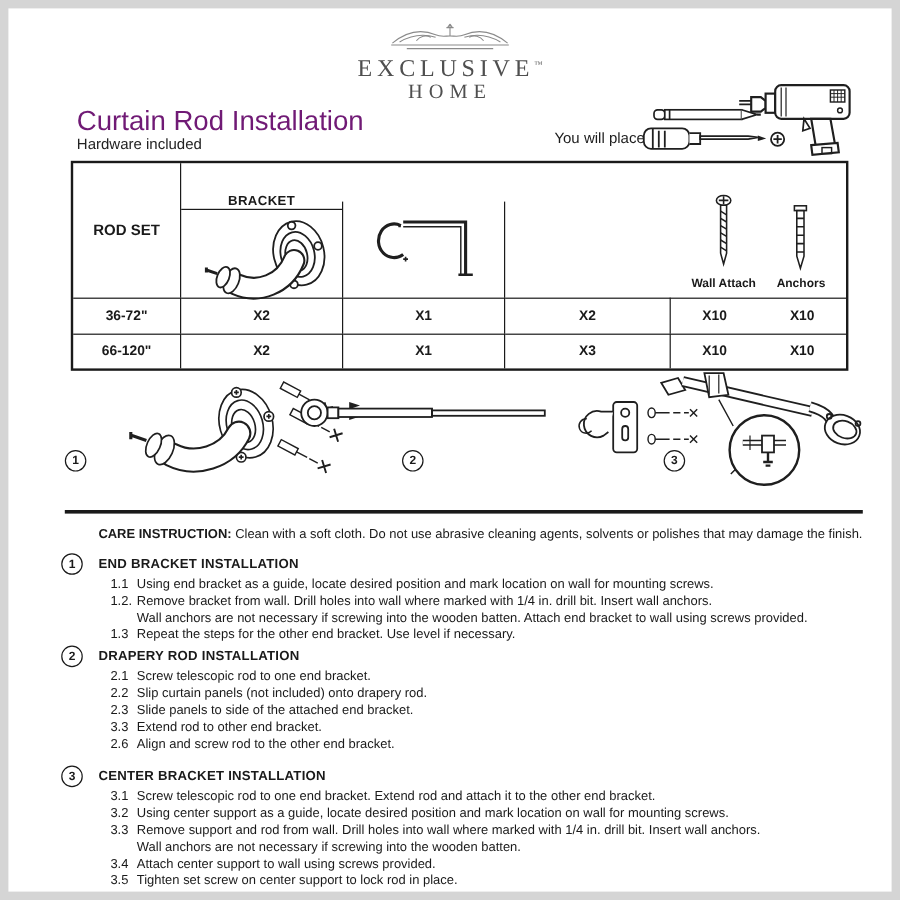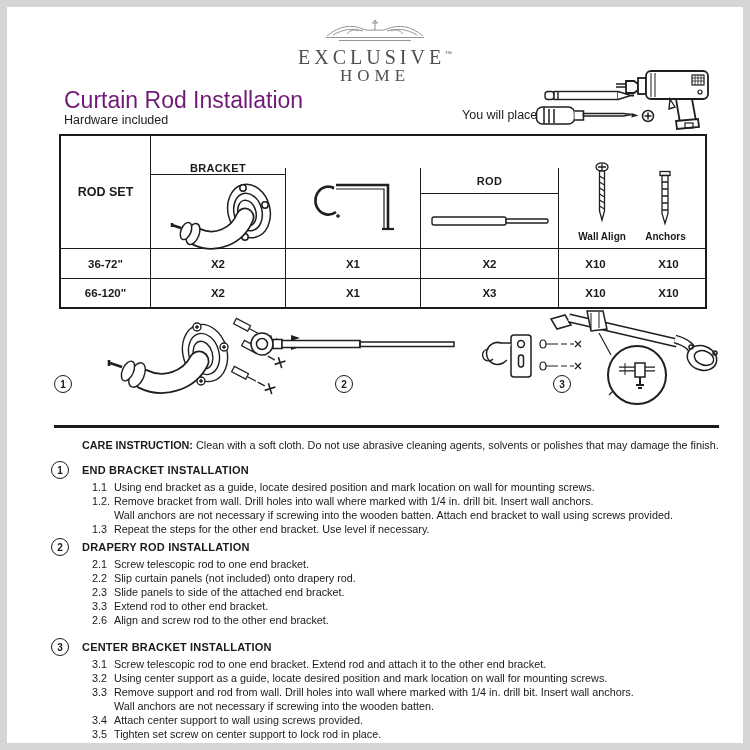--- a/index.html
+++ b/index.html
@@ -156,43 +156,32 @@
             <path d="M36,16 h-2"></path>
             <path d="M38,13 h52 v44"></path>
             <path d="M38,17 h48 v40" stroke-width="1.2"></path>
             <path d="M84,57 h12" stroke-width="2.2"></path>
             <path d="M40,42 v4 m-2,-2 h4" stroke-width="1.4"></path>
           </g>
         </svg>
       </div>
     </div>
 
-    <div class="cell part bR" style="grid-area:1/4">
-      <div class="part-head">ROD</div>
-      <div class="part-img">
-        <svg width="124" height="24" viewBox="0 0 124 24">
-          <g class="ink" stroke-width="1.4">
-            <rect x="4" y="8" width="74" height="8" rx="2" fill="#fff"></rect>
-            <rect x="78" y="10" width="42" height="4" rx="1.5" fill="#fff"></rect>
-          </g>
-        </svg>
-      </div>
-    </div>
 
     <div class="cell hardware" style="grid-area:1/5">
       <div class="hw-item">
         <svg width="18" height="64" viewBox="0 0 18 64">
           <g class="ink" stroke-width="1.3">
             <ellipse cx="9" cy="5" rx="6" ry="4.2" fill="#fff"></ellipse>
             <path d="M5,5 h8 M9,1.5 v7"></path>
             <path d="M6.5,9 h5 l0,40 l-2.5,9 l-2.5,-9 z" fill="#fff"></path>
             <path d="M6.5,14 l5,3 M6.5,20 l5,3 M6.5,26 l5,3 M6.5,32 l5,3 M6.5,38 l5,3 M6.5,44 l5,3"></path>
           </g>
         </svg>
-        <div class="hw-label">Wall Align</div>
+        <div class="hw-label">Wall Attach</div>
       </div>
       <div class="hw-item">
         <svg width="14" height="56" viewBox="0 0 14 56">
           <g class="ink" stroke-width="1.3">
             <rect x="2" y="1.5" width="10" height="4" fill="#fff"></rect>
             <path d="M4,5.5 h6 l0,38 l-3,10 l-3,-10 z" fill="#fff"></path>
             <path d="M4,12 h6 M4,19 h6 M4,26 h6 M4,33 h6 M4,40 h6"></path>
           </g>
         </svg>
         <div class="hw-label">Anchors</div>

